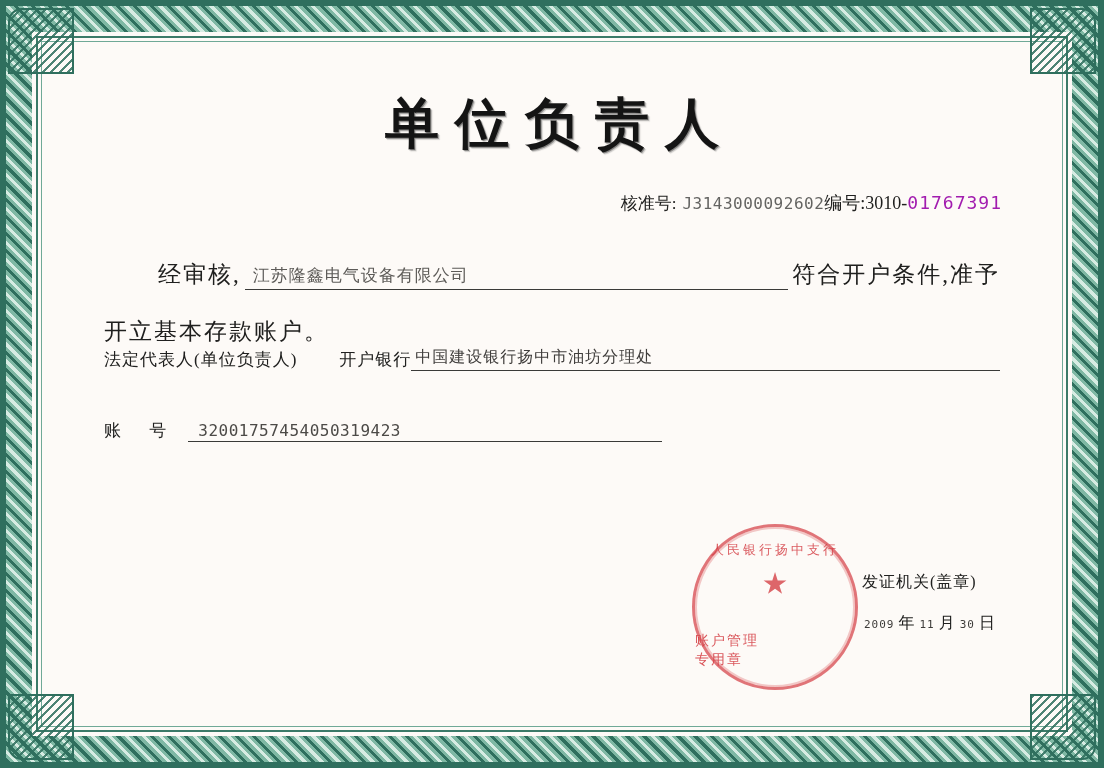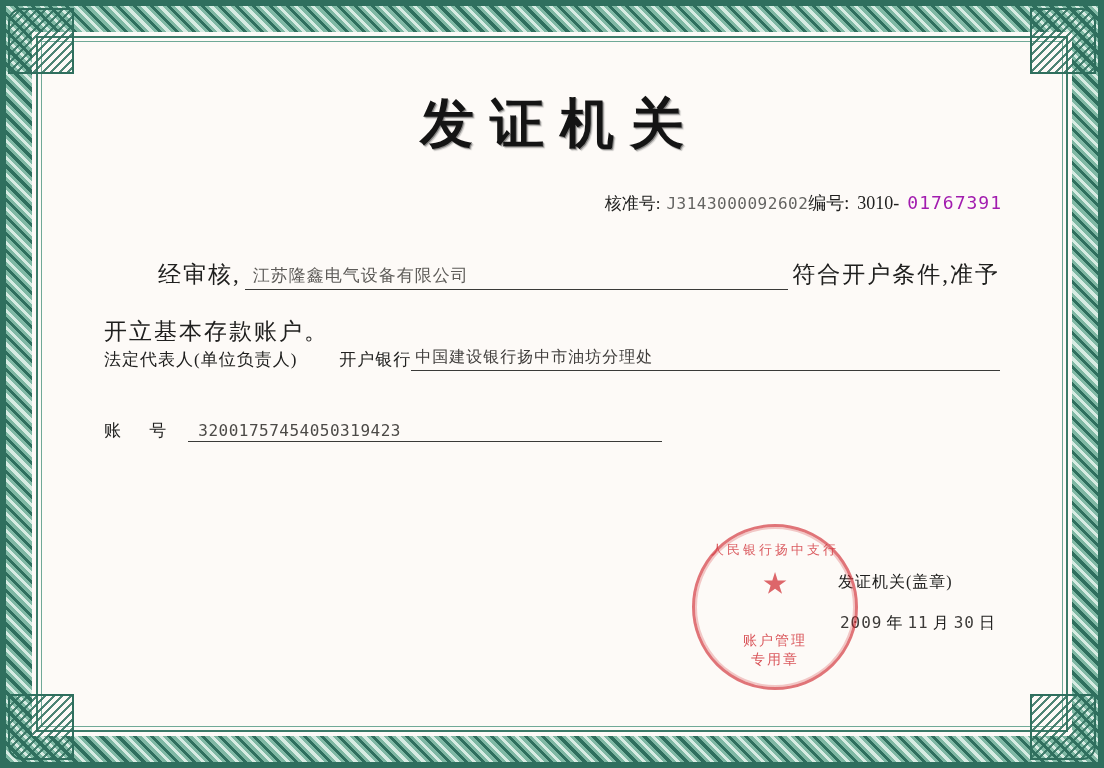--- a/index.html
+++ b/index.html
@@ -164,21 +164,21 @@
   .approval-code {
     font-family: "DejaVu Sans Mono", monospace;
     font-size: 16px;
     color: #4a4a48;
     letter-spacing: 0.5px;
     opacity: 0.85;
   }
   .approval-right {
     display: flex;
     align-items: baseline;
-    gap: 8px;
+    gap: 0;
     font-size: 18px;
   }
   .serial-red {
     font-family: "DejaVu Sans Mono", monospace;
     color: #a21caf;
     font-size: 18px;
     letter-spacing: 1px;
   }
 
   .para1 {
@@ -274,21 +274,21 @@
   }
   .issuer-line1 { margin-bottom: 20px; }
   .issuer-date {
     display: flex;
     align-items: baseline;
     gap: 2px;
     font-size: 16px;
   }
   .date-num {
     font-family: "DejaVu Sans Mono", monospace;
-    font-size: 16px;
+    font-size: 11px;
     color: #3d3b39;
     padding: 0 2px;
   }
 
   
   .seal {
     position: absolute;
     left: 692px;
     top: 524px;
     width: 160px;
@@ -315,21 +315,20 @@
     text-align: center;
     font-size: 13px;
     color: rgba(206,32,40,0.85);
     letter-spacing: 3px;
     font-family: "DejaVu Sans", sans-serif;
   }
   .seal .seal-bottom {
     position: absolute;
     left: 0; right: 0;
     bottom: 18px;
-    text-align: center;
     font-size: 14px;
     color: rgba(206,32,40,0.88);
     letter-spacing: 2px;
     line-height: 19px;
     font-family: Liberation Sans, sans-serif;
   }
 </style>
 </head>
 <body>
 
@@ -351,21 +350,21 @@
   <div class="border-band"></div>
   <div class="border-inner-line"></div>
   <div class="border-inner-line2"></div>
   <div class="corner tl"></div>
   <div class="corner tr"></div>
   <div class="corner bl"></div>
   <div class="corner br"></div>
 
   <div class="content">
 
-    <div class="title">发证机关</div>
+    <div class="title">单位负责人</div>
 
     <div class="row-approval">
       <div class="approval-left">
         <span>核准号:</span>
         <span class="approval-code">J3143000092602</span>
       </div>
       <div class="approval-right">
         <span>编号:</span>
         <span>3010-</span>
         <span class="serial-red">01767391</span>

